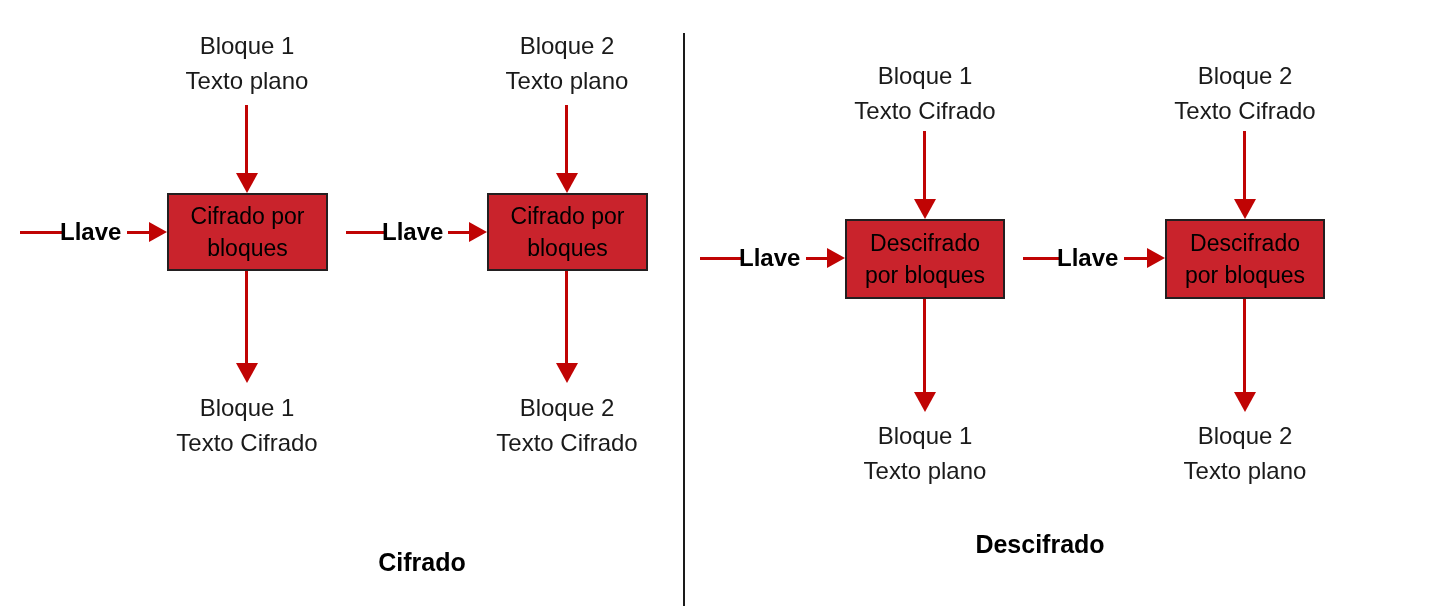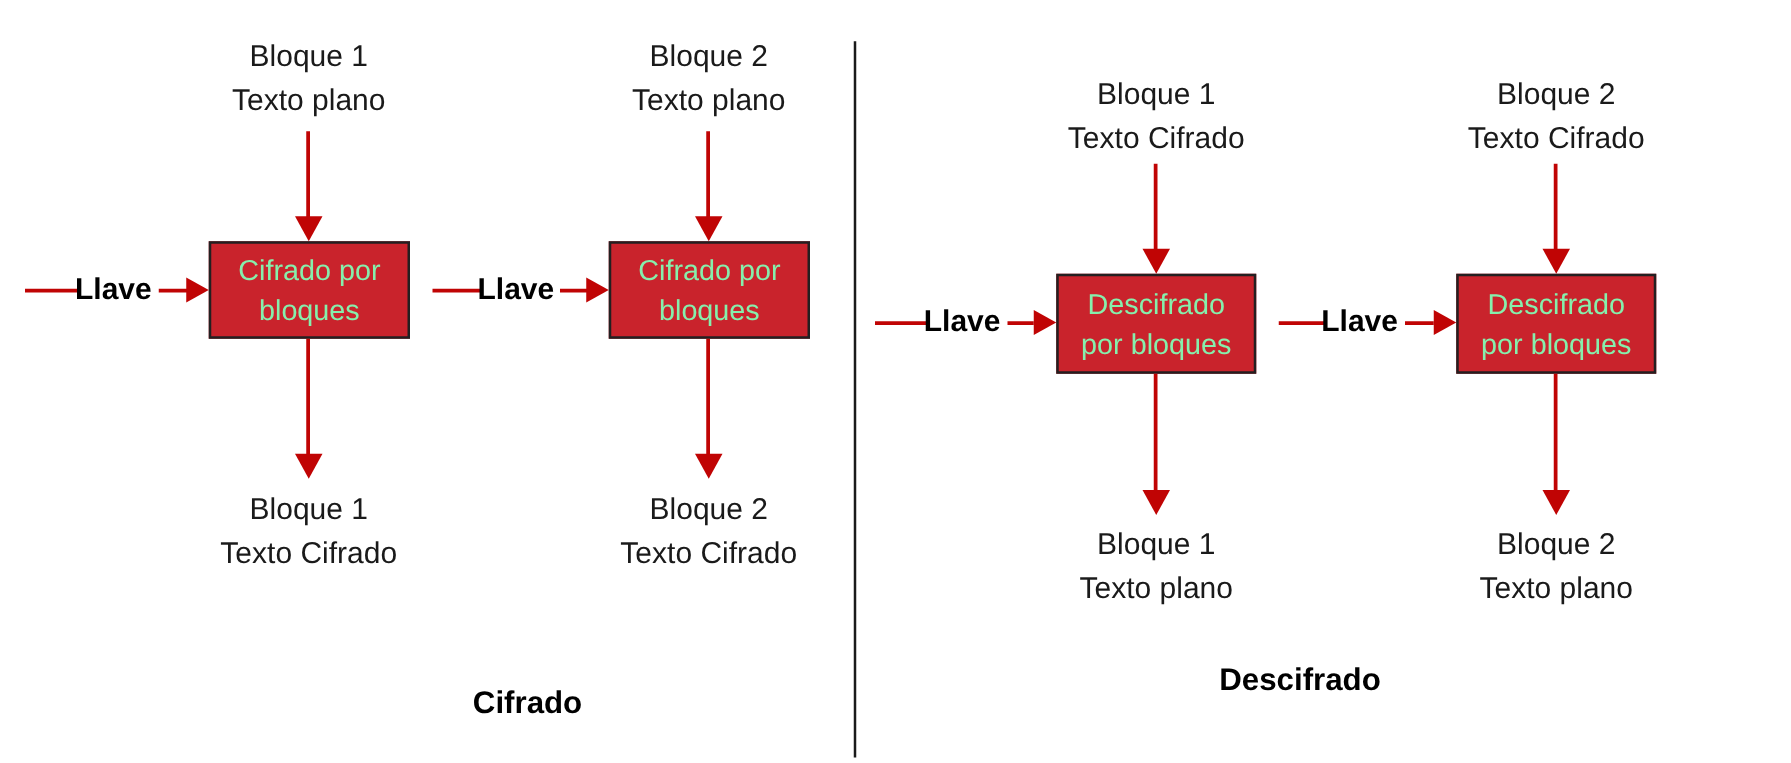--- a/index.html
+++ b/index.html
@@ -22,21 +22,21 @@
     font-size: 24px;
     line-height: 35px;
     color: var(--text, #1a1a1a);
   }
   .label-2line span { display: block; }
   .box {
     position: absolute;
     box-sizing: border-box;
     background: var(--boxfill, #c9232c);
     border: 2px solid var(--boxborder, #231f20);
-    color: #86efac;
+    color: #000000;
     display: flex;
     flex-direction: column;
     justify-content: center;
     text-align: center;
     font-size: 23px;
     line-height: 32px;
   }
   .box span { display: block; }
   .vline {
     position: absolute;

